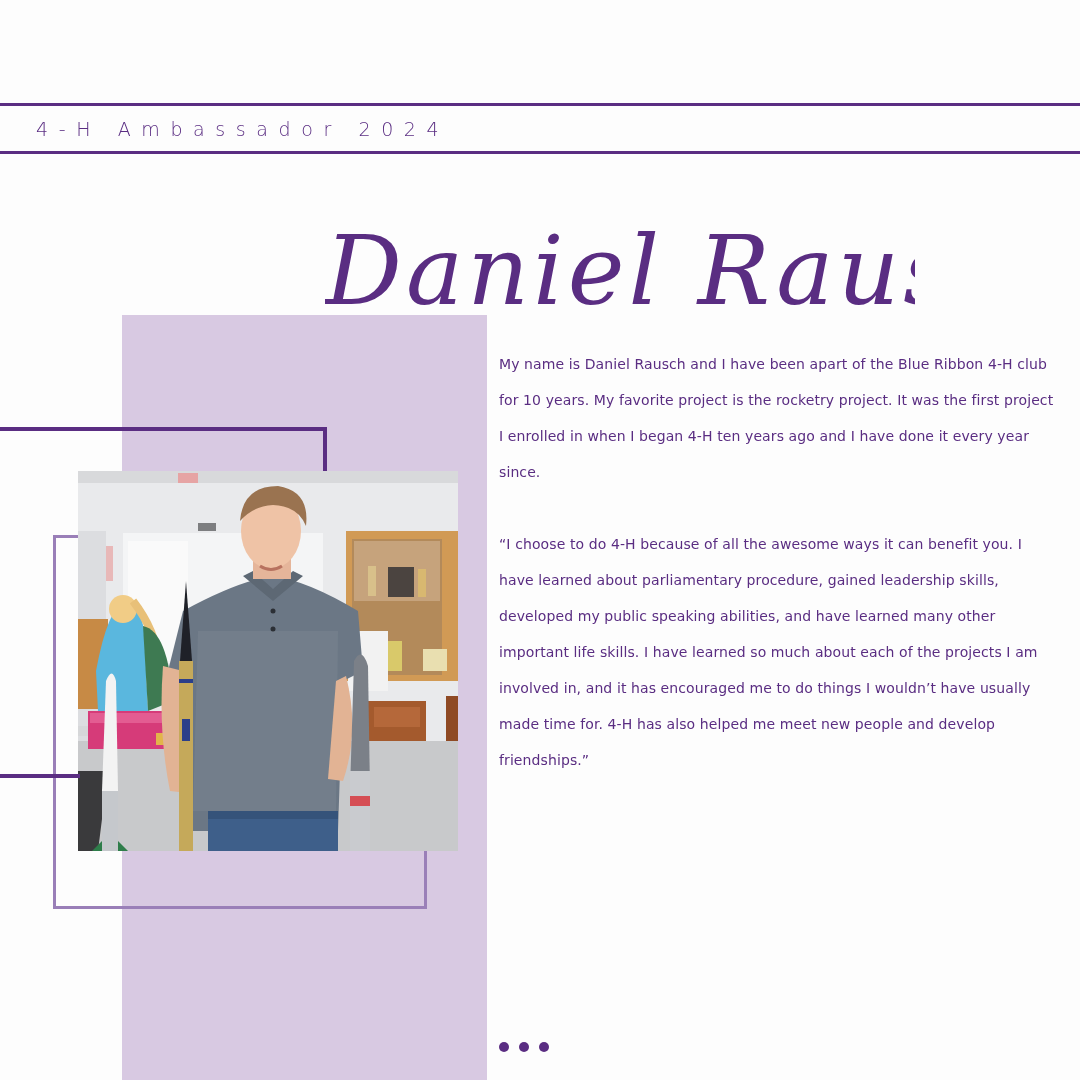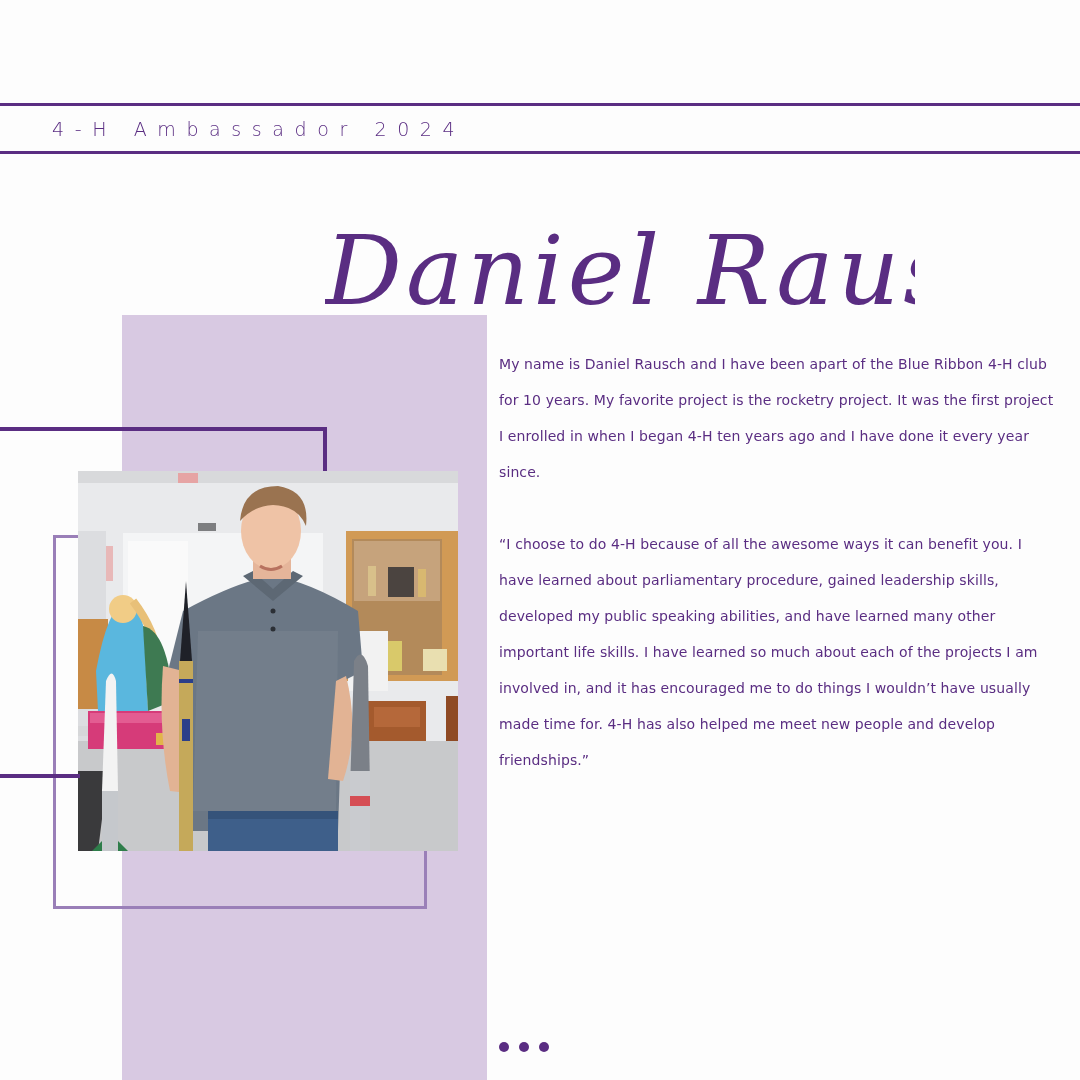--- a/index.html
+++ b/index.html
@@ -4,21 +4,21 @@
   <style>
     html, body { margin: 0; padding: 0; }
     body {
       width: 1080px; height: 1080px; position: relative; overflow: hidden;
       background: #fdfdfd;
       font-family: "Liberation Sans", "DejaVu Sans", sans-serif;
       color: #5a2d82;
     }
     .hline { position: absolute; left: 0; width: 1080px; height: 3px; background: #5a2d82; }
     .header-label {
-      position: absolute; left: 52px; top: 118px;
+      position: absolute; left: 36px; top: 118px;
       font-size: 19px; letter-spacing: 10.6px; color: #5a2d82;
       font-family: "DejaVu Sans", sans-serif; font-weight: 300;
       white-space: nowrap;
     }
     .lavender-block { position: absolute; left: 122px; top: 315px; width: 365px; height: 765px; background: #d8c9e2; }
     .frame-dark-h { position: absolute; left: 0; top: 427px; width: 327px; height: 4px; background: #5a2d82; }
     .frame-dark-v { position: absolute; left: 323px; top: 427px; width: 4px; height: 46px; background: #5a2d82; }
     .frame-dark-b { position: absolute; left: 0; top: 774px; width: 80px; height: 4px; background: #5a2d82; }
     .frame-light {
       position: absolute; left: 53px; top: 535px; width: 368px; height: 368px;

